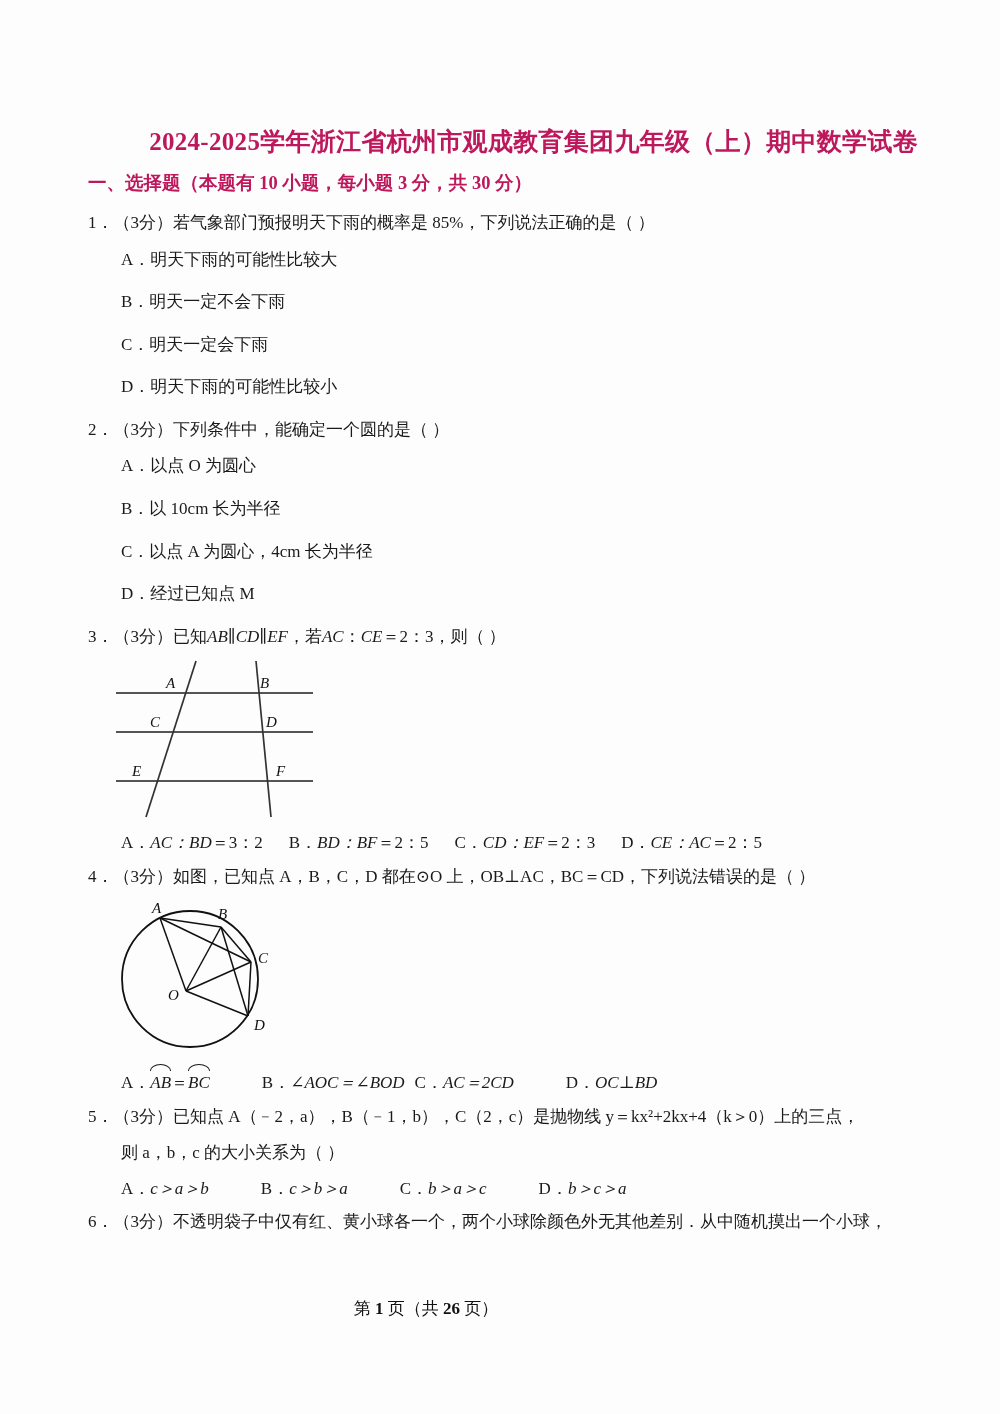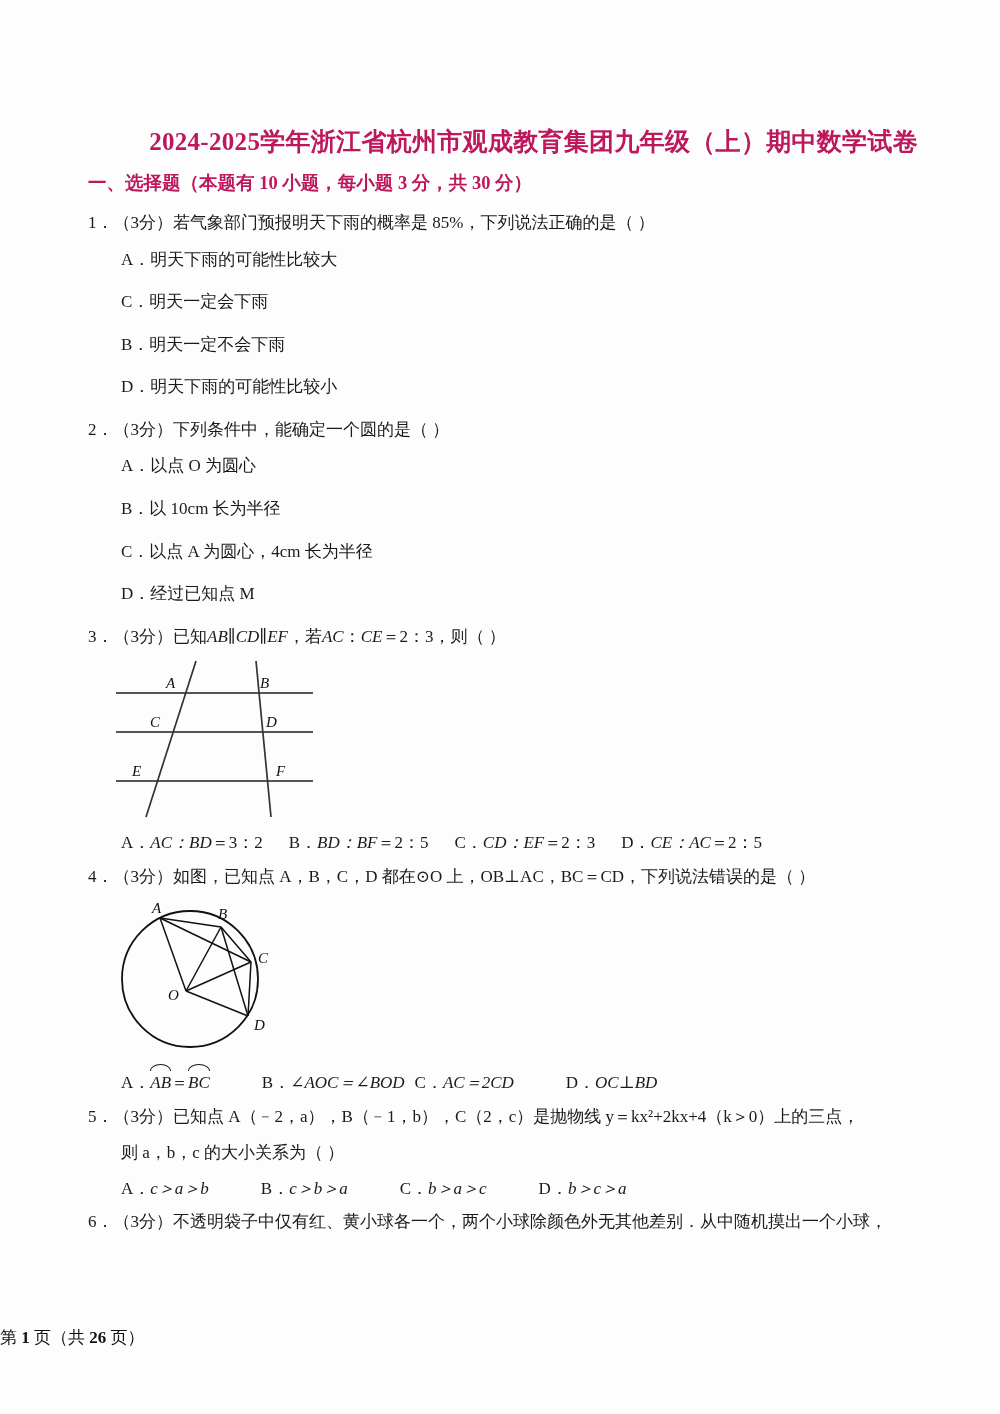--- a/index.html
+++ b/index.html
@@ -76,23 +76,23 @@
   .ital { font-style: italic; }
   .fig {
     padding-left: 20px;
     margin: 4px 0 6px 0;
   }
   .footer {
     position: absolute;
     left: 0;
     top: 1297px;
     width: 852px;
+    text-align: center;
     font-size: 17px;
     color: #111;
-    margin-top: 29px;
   }
   .footer b { font-weight: bold; }
   .arc {
     display: inline-block;
     position: relative;
     font-style: italic;
   }
   .arc::before {
     content: "";
     position: absolute;
@@ -114,22 +114,22 @@
 <div class="page">
   <div class="content">
 
     <h1 class="doc-title">2024-2025学年浙江省杭州市观成教育集团九年级（上）期中数学试卷</h1>
 
     <div class="section-head">一、选择题（本题有 10 小题，每小题 3 分，共 30 分）</div>
 
     <div class="q">
       <div class="q-stem">1．（3分）若气象部门预报明天下雨的概率是 85%，下列说法正确的是（      ）</div>
       <div class="opt">A．明天下雨的可能性比较大</div>
+      <div class="opt">B．明天一定不会下雨</div>
       <div class="opt">C．明天一定会下雨</div>
-      <div class="opt">B．明天一定不会下雨</div>
       <div class="opt">D．明天下雨的可能性比较小</div>
     </div>
 
     <div class="q">
       <div class="q-stem">2．（3分）下列条件中，能确定一个圆的是（      ）</div>
       <div class="opt">A．以点 O 为圆心</div>
       <div class="opt">B．以 10cm 长为半径</div>
       <div class="opt">C．以点 A 为圆心，4cm 长为半径</div>
       <div class="opt">D．经过已知点 M</div>
     </div>

